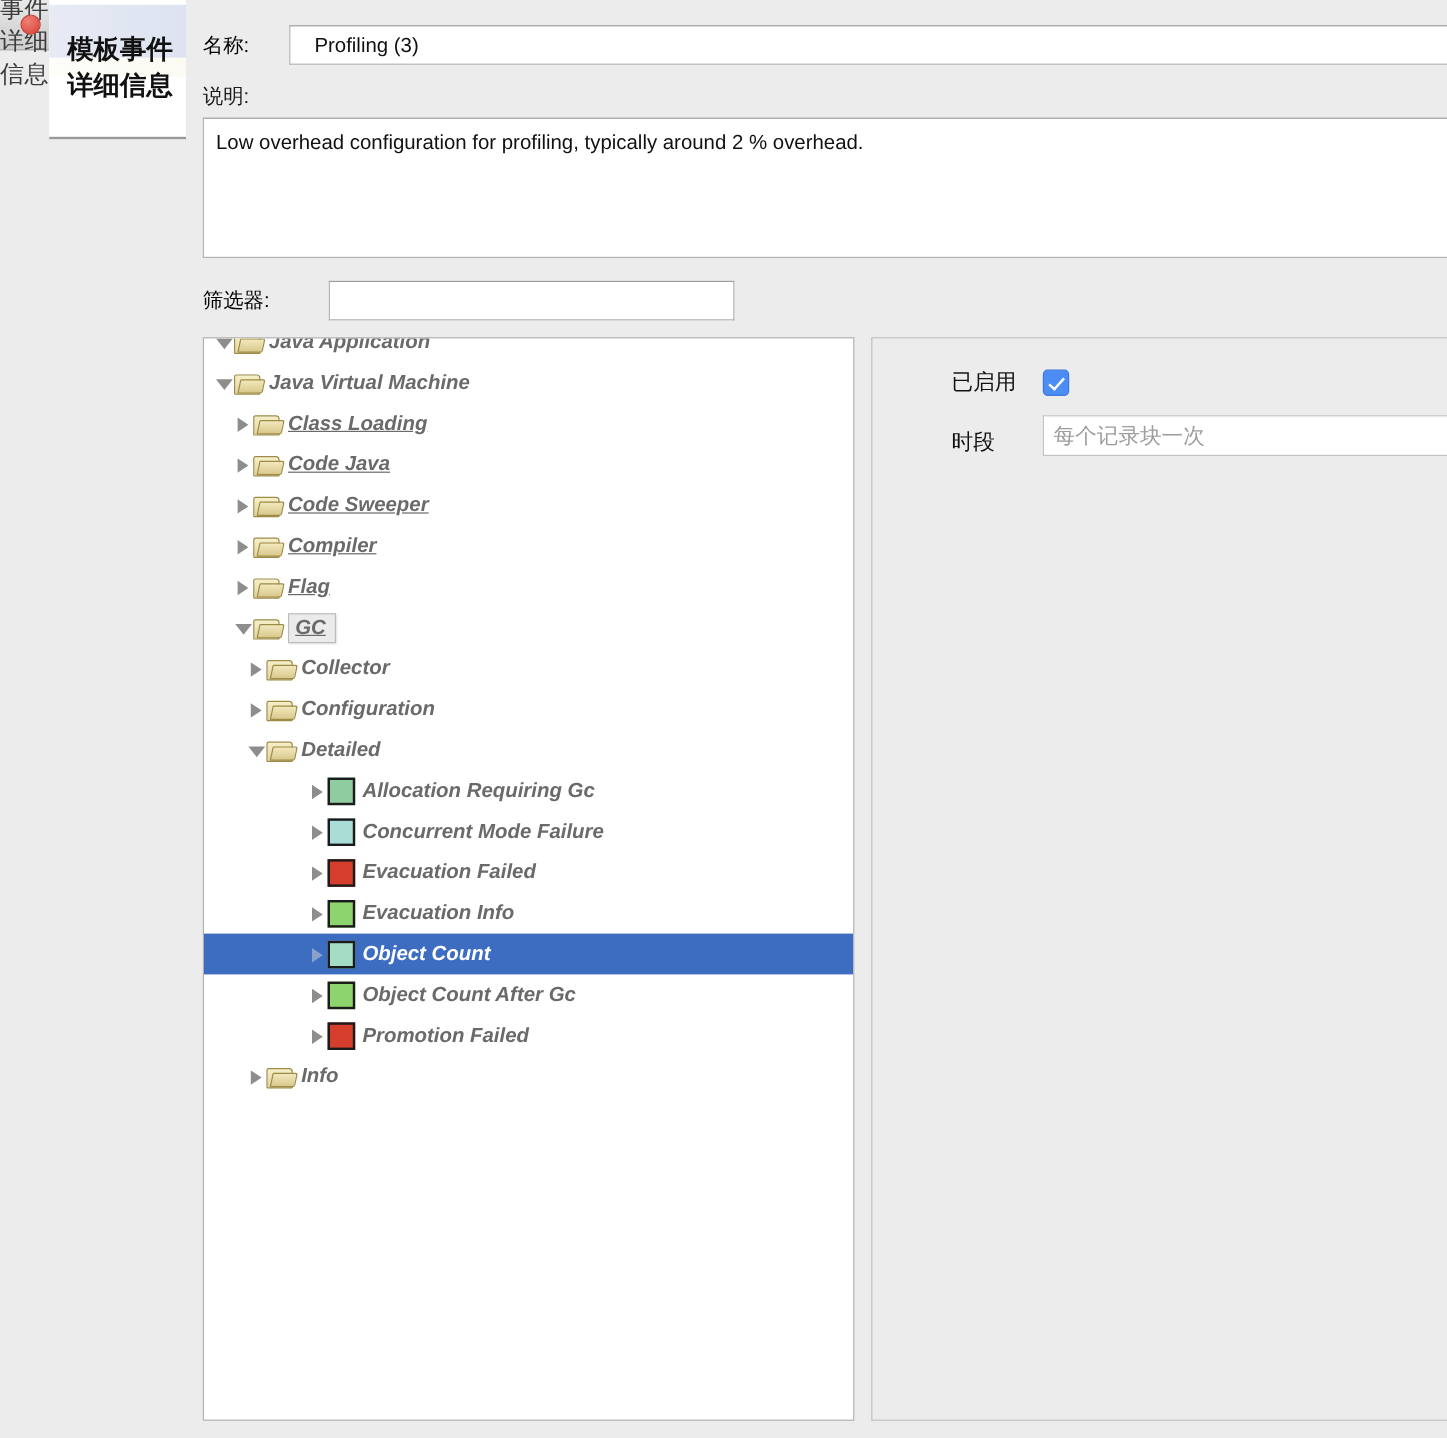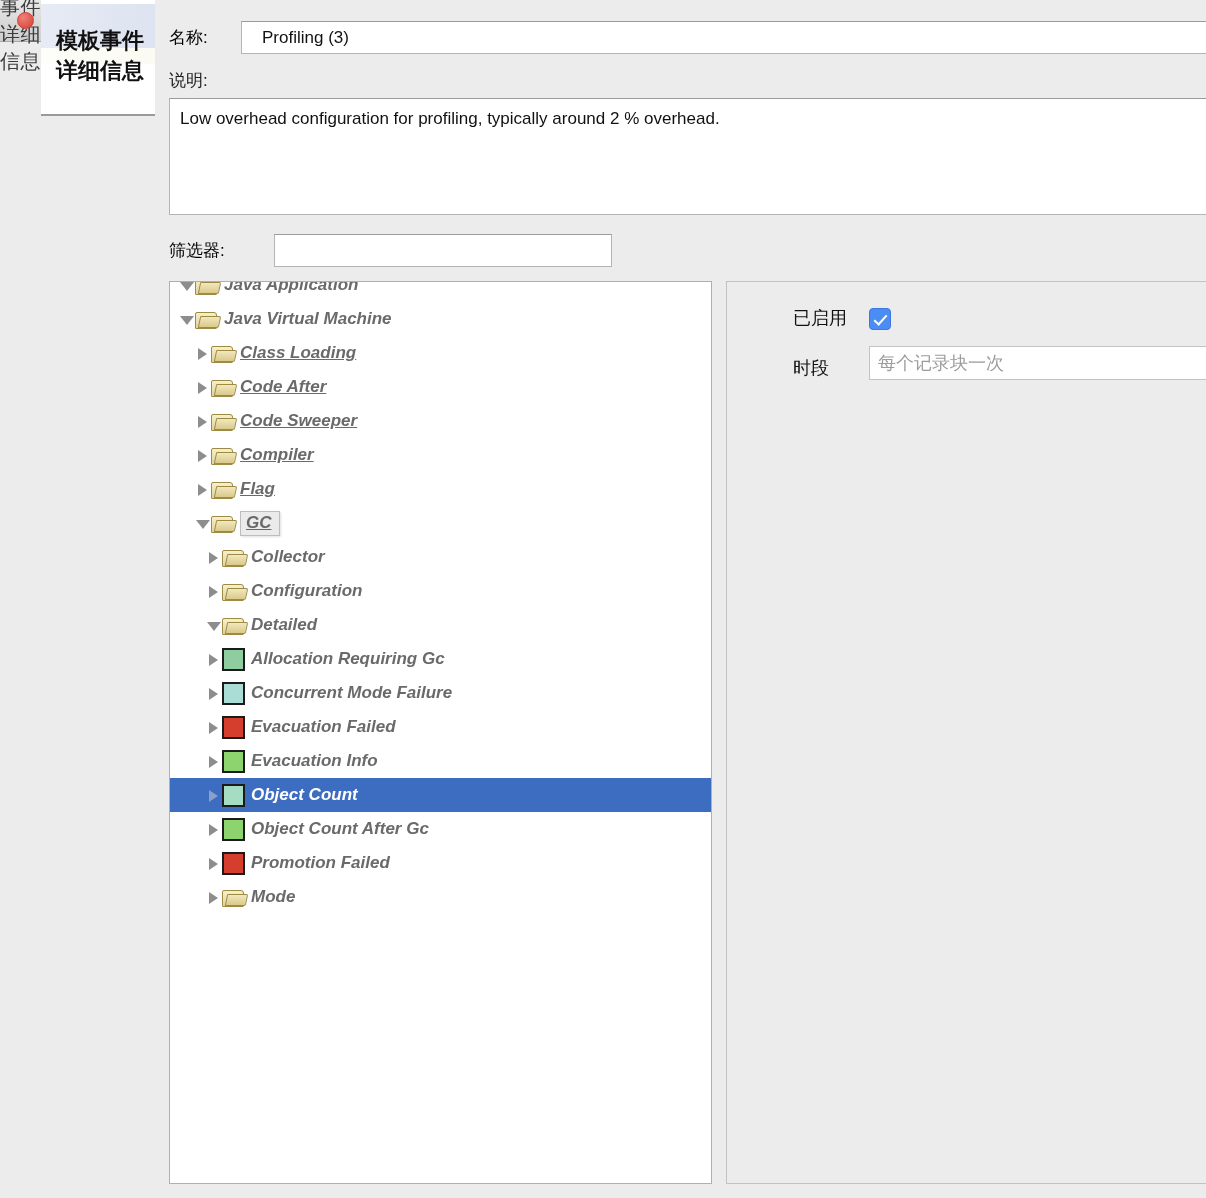--- a/index.html
+++ b/index.html
@@ -152,21 +152,21 @@
   .tlabel{padding-right:4px;}
   .tlabel.tooltip{
     background:#ebebeb;border:1px solid #bdbdbd;
     padding:1px 7px 2px 5px;font-style:italic;
     box-shadow:1px 1px 2px rgba(0,0,0,.12);
   }
 
   .ind0{padding-left:9px;}
   .ind1{padding-left:25px;text-decoration:underline;}
   .ind2{margin-left:36px;}
-  .ind3{padding-left:36px;}
+  .ind3{padding-left:87px;}
 
   
   .detail-row{display:flex;align-items:flex-end;margin-bottom:16px;margin-left:48px;}
   .detail-lbl{width:76px;flex:0 0 76px;font-size:18px;color:#111;}
   .chk{
     width:22px;height:22px;box-sizing:border-box;border-radius:4px;
     background:#4b8cf5;border:1px solid #3d79dc;
     position:relative;display:inline-block;
   }
   .chk::after{
@@ -260,21 +260,21 @@
               <span class="tlabel">Java Virtual Machine</span>
             </div>
             <div class="tnode ind1">
               <span class="arrow right"></span>
               <span class="folder"></span>
               <span class="tlabel">Class Loading</span>
             </div>
             <div class="tnode ind1">
               <span class="arrow right"></span>
               <span class="folder"></span>
-              <span class="tlabel">Code After</span>
+              <span class="tlabel">Code Java</span>
             </div>
             <div class="tnode ind1">
               <span class="arrow right"></span>
               <span class="folder"></span>
               <span class="tlabel">Code Sweeper</span>
             </div>
             <div class="tnode ind1">
               <span class="arrow right"></span>
               <span class="folder"></span>
               <span class="tlabel">Compiler</span>
@@ -335,21 +335,21 @@
               <span class="tlabel">Object Count After Gc</span>
             </div>
             <div class="tnode ind3">
               <span class="arrow right"></span>
               <span class="swatch" style="background: rgb(213, 62, 44);"></span>
               <span class="tlabel">Promotion Failed</span>
             </div>
             <div class="tnode ind2">
               <span class="arrow right"></span>
               <span class="folder"></span>
-              <span class="tlabel">Mode</span>
+              <span class="tlabel">Info</span>
             </div>
           </div>
       </div>
 
       <div class="detail-pane">
         <div class="detail-row">
           <div class="detail-lbl">已启用</div>
           <span class="chk"></span>
         </div>
         <div class="detail-row">

